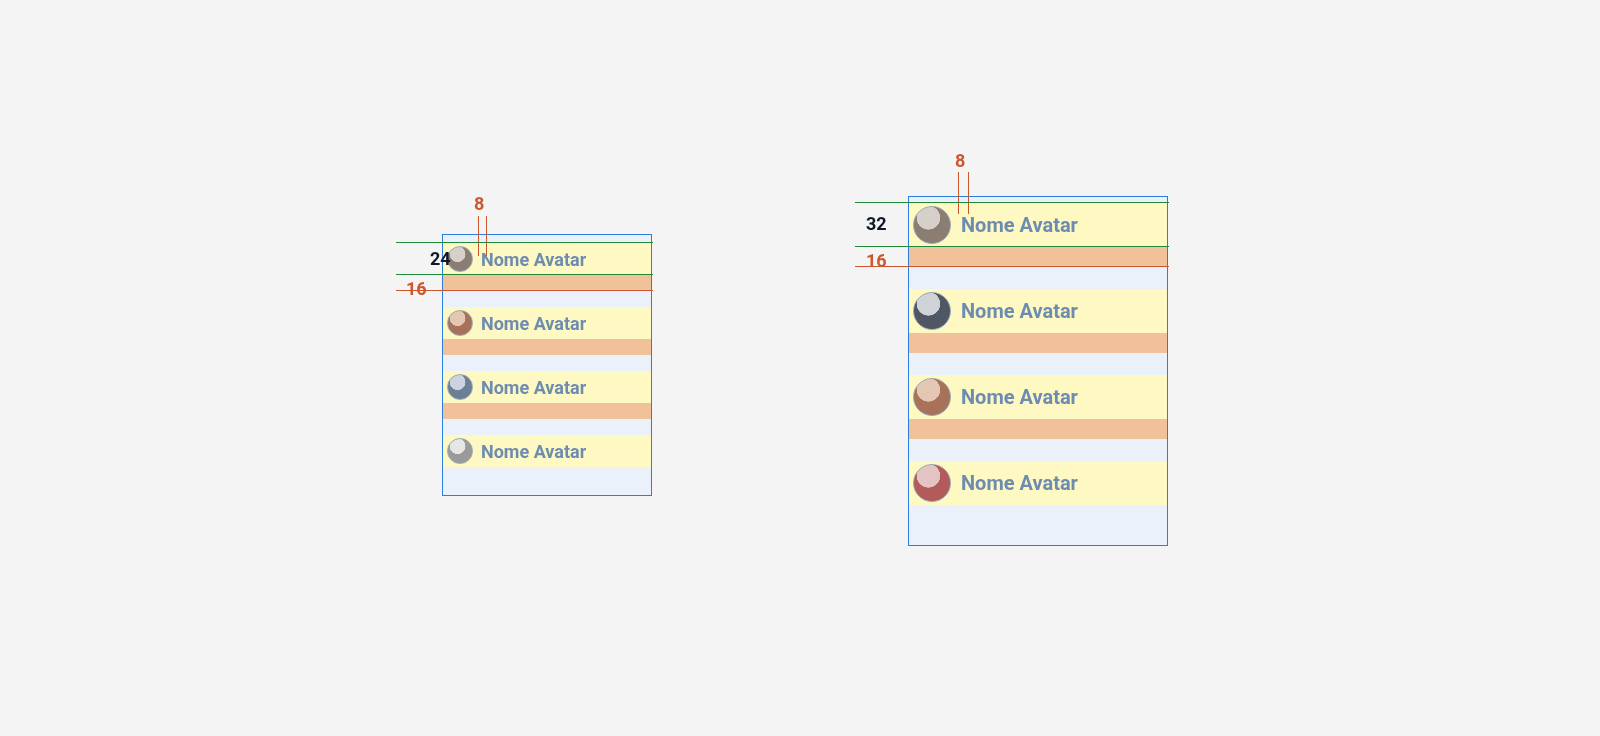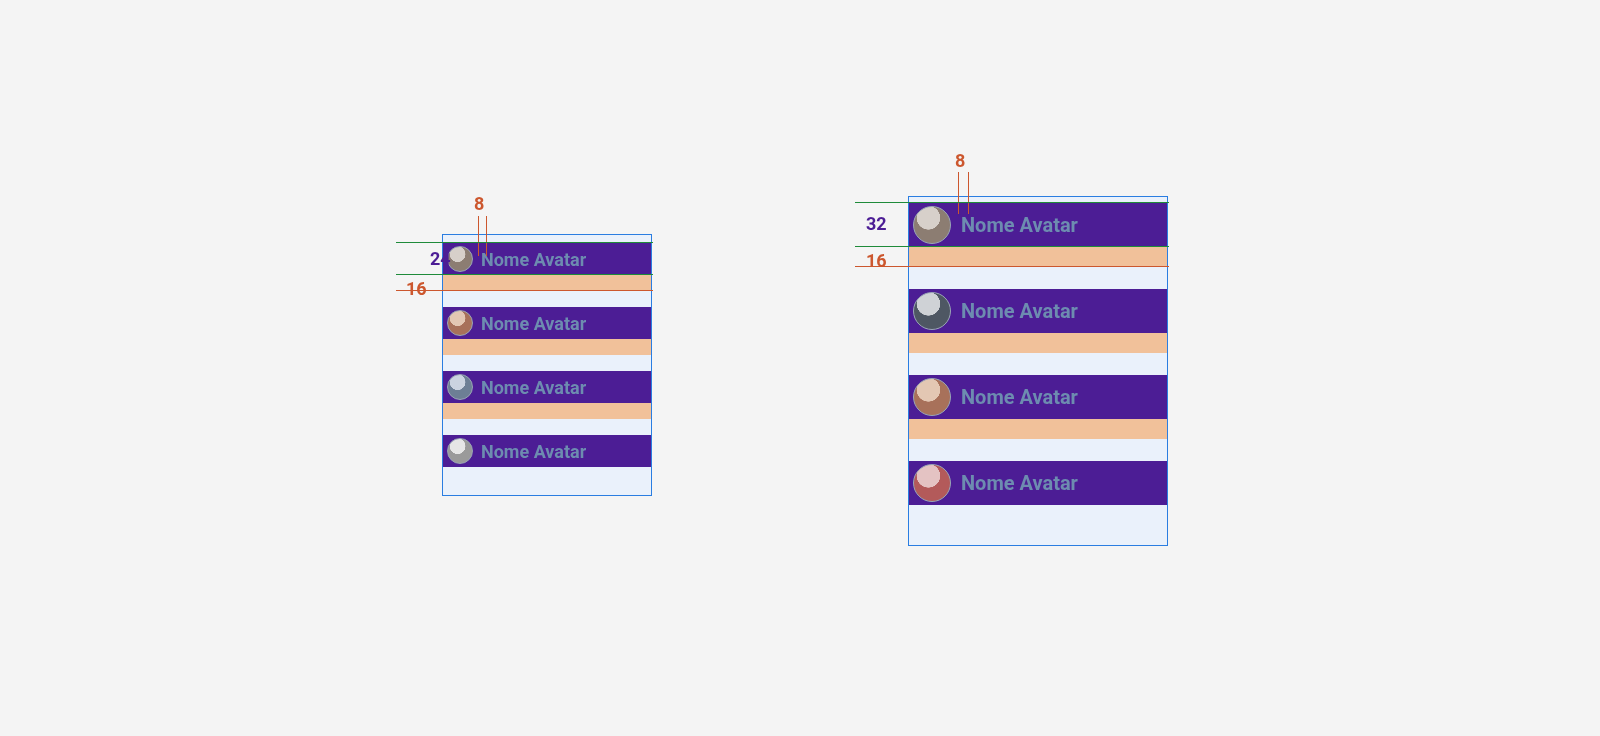--- a/index.html
+++ b/index.html
@@ -1,28 +1,28 @@
 <!DOCTYPE html>
 <html><head>
 <meta charset="utf-8">
 <style>
   * { box-sizing: border-box; margin: 0; padding: 0; }
   html, body { width: 1600px; height: 736px; background: #f4f4f4; font-family: -apple-system, BlinkMacSystemFont, "Segoe UI", Roboto, sans-serif; }
   .stage { position: relative; width: 1600px; height: 736px; }
 
   .panel { position: absolute; border: 1px solid #2a7de1; background: #eaf1fb; }
-  .row { position: absolute; left: 0; right: 0; background: #4c1d95; display: flex; align-items: center; }
+  .row { position: absolute; left: 0; right: 0; background: #fef9c3; display: flex; align-items: center; }
   .avatar { border-radius: 50%; background: radial-gradient(circle at 35% 30%, #cfcfcf 0 35%, #9aa0a6 36% 100%); border: 1px solid #9aa7b5; display: inline-block; }
   .row .avatar { margin-left: 4px; }
   .label { margin-left: 8px; color: #6d8cb0; font-weight: 700; white-space: nowrap; overflow: hidden; text-overflow: clip; }
   .gap { position: absolute; left: 0; right: 0; background: #f1c19a; }
 
   .dim { position: absolute; font-weight: 700; font-size: 18px; }
   .dim.orange { color: #cc572e; }
-  .dim.green { color: #4c1d95; }
+  .dim.green { color: #0f172a; }
 
   .hline { position: absolute; height: 1px; }
   .hline.green { background: #1f8b3a; }
   .hline.orange { background: #cc572e; }
   .vline { position: absolute; width: 1px; background: #cc572e; }
 
   
   #panelA { left: 442px; top: 234px; width: 210px; height: 262px; }
   #panelA .row { height: 32px; }
   #panelA .avatar { width: 26px; height: 26px; }

